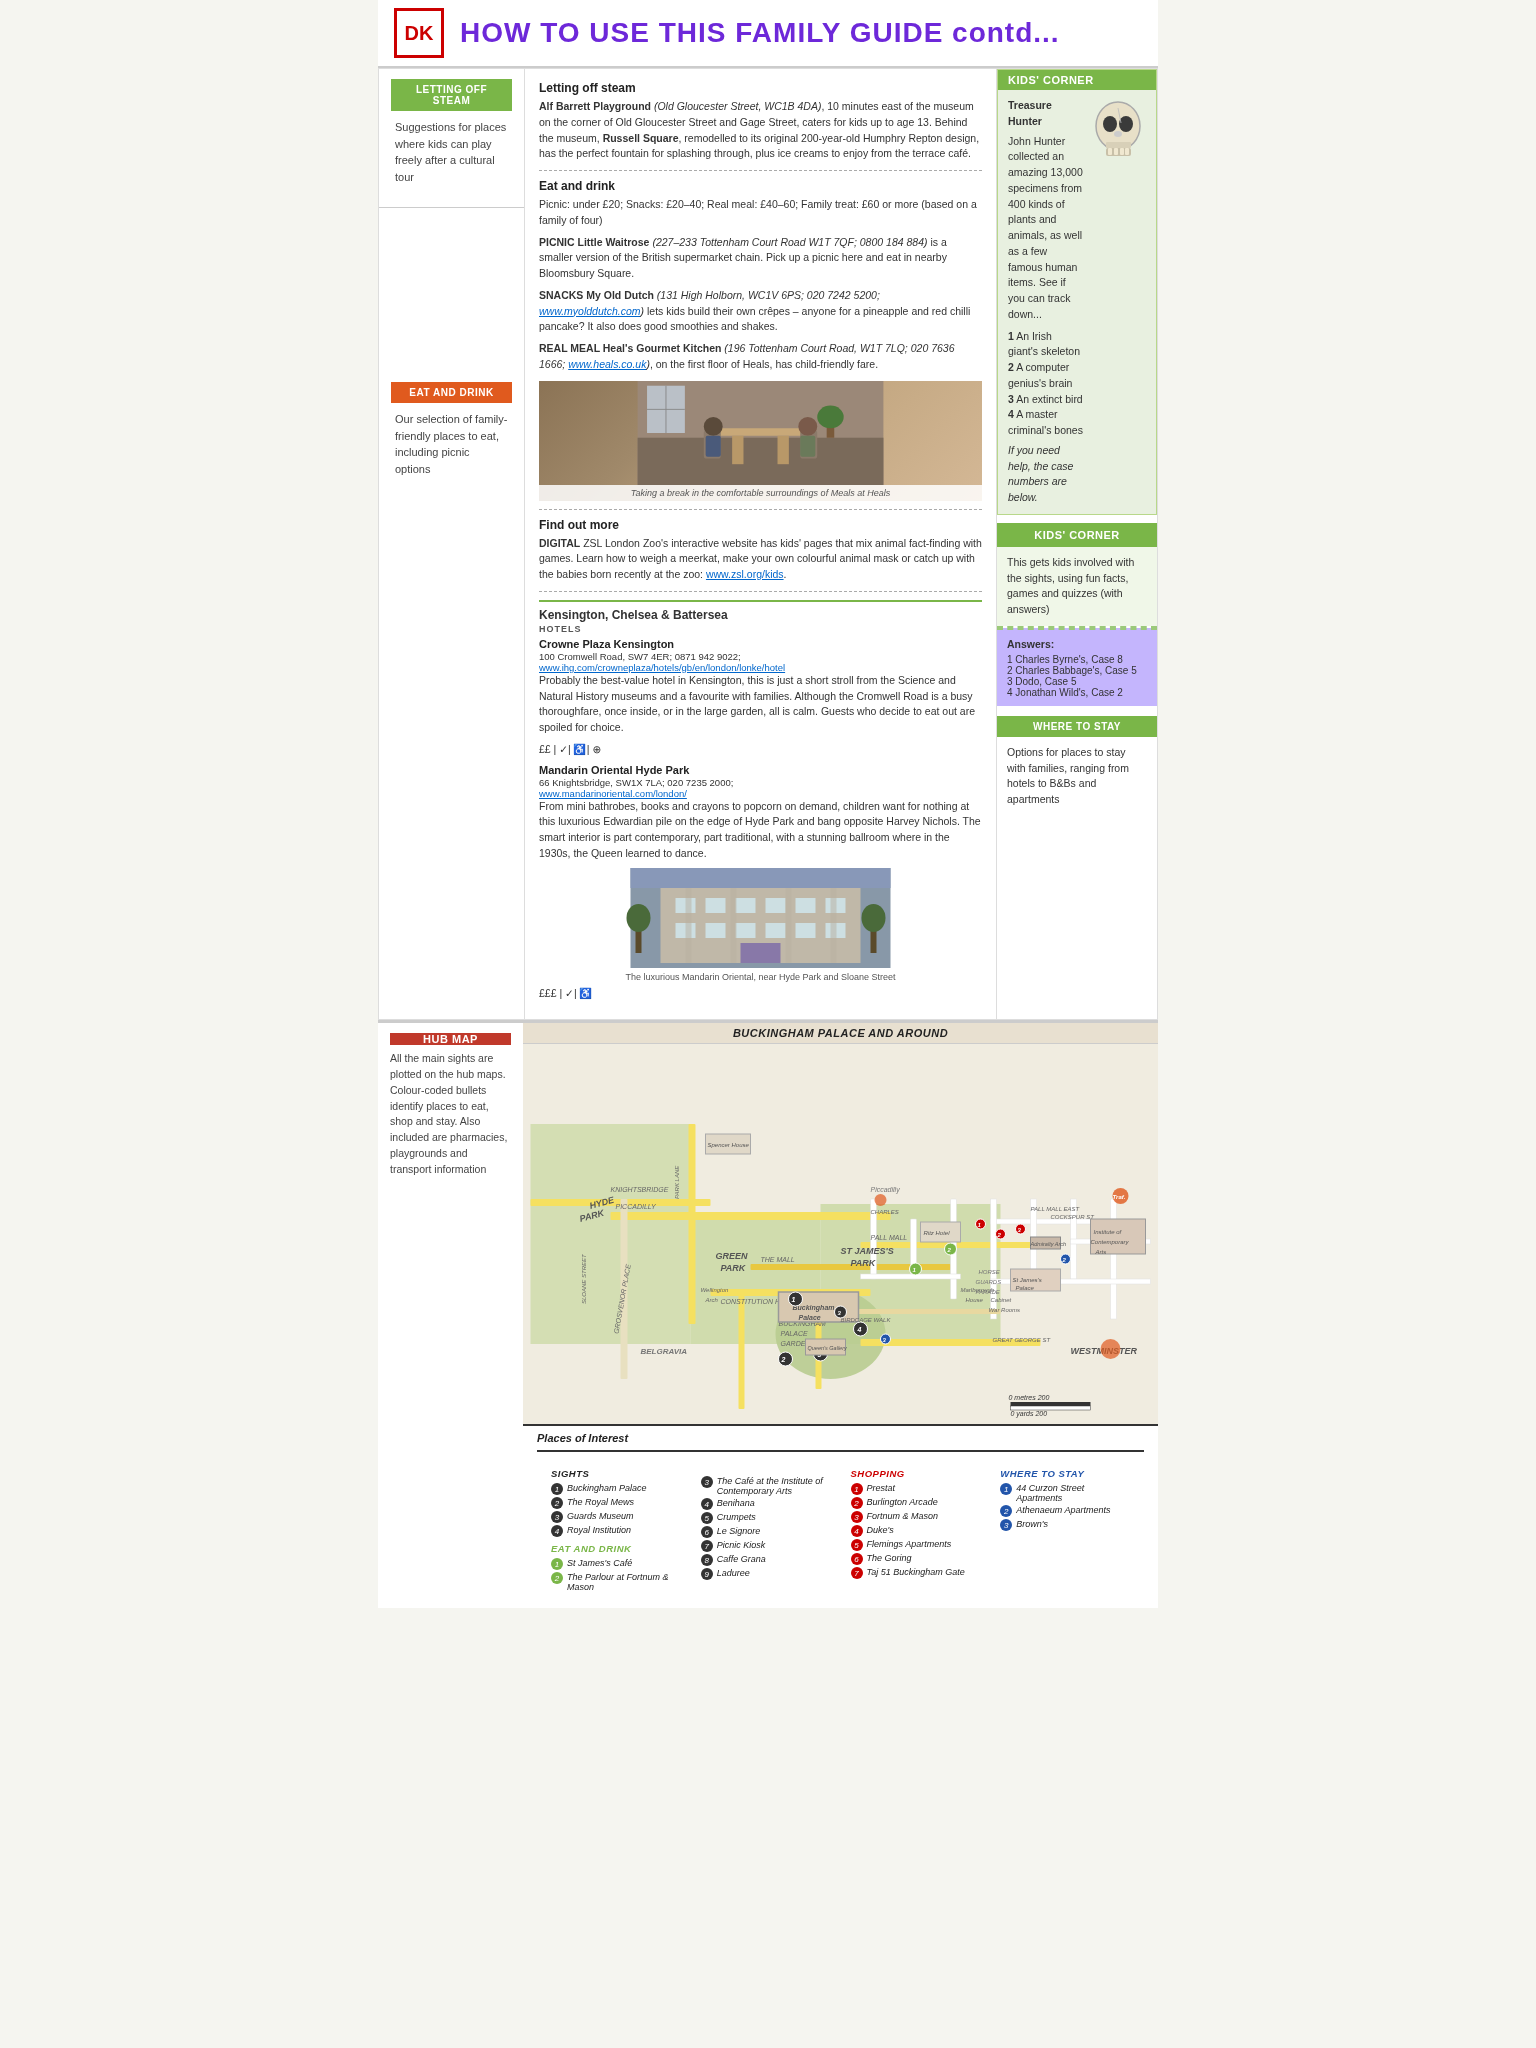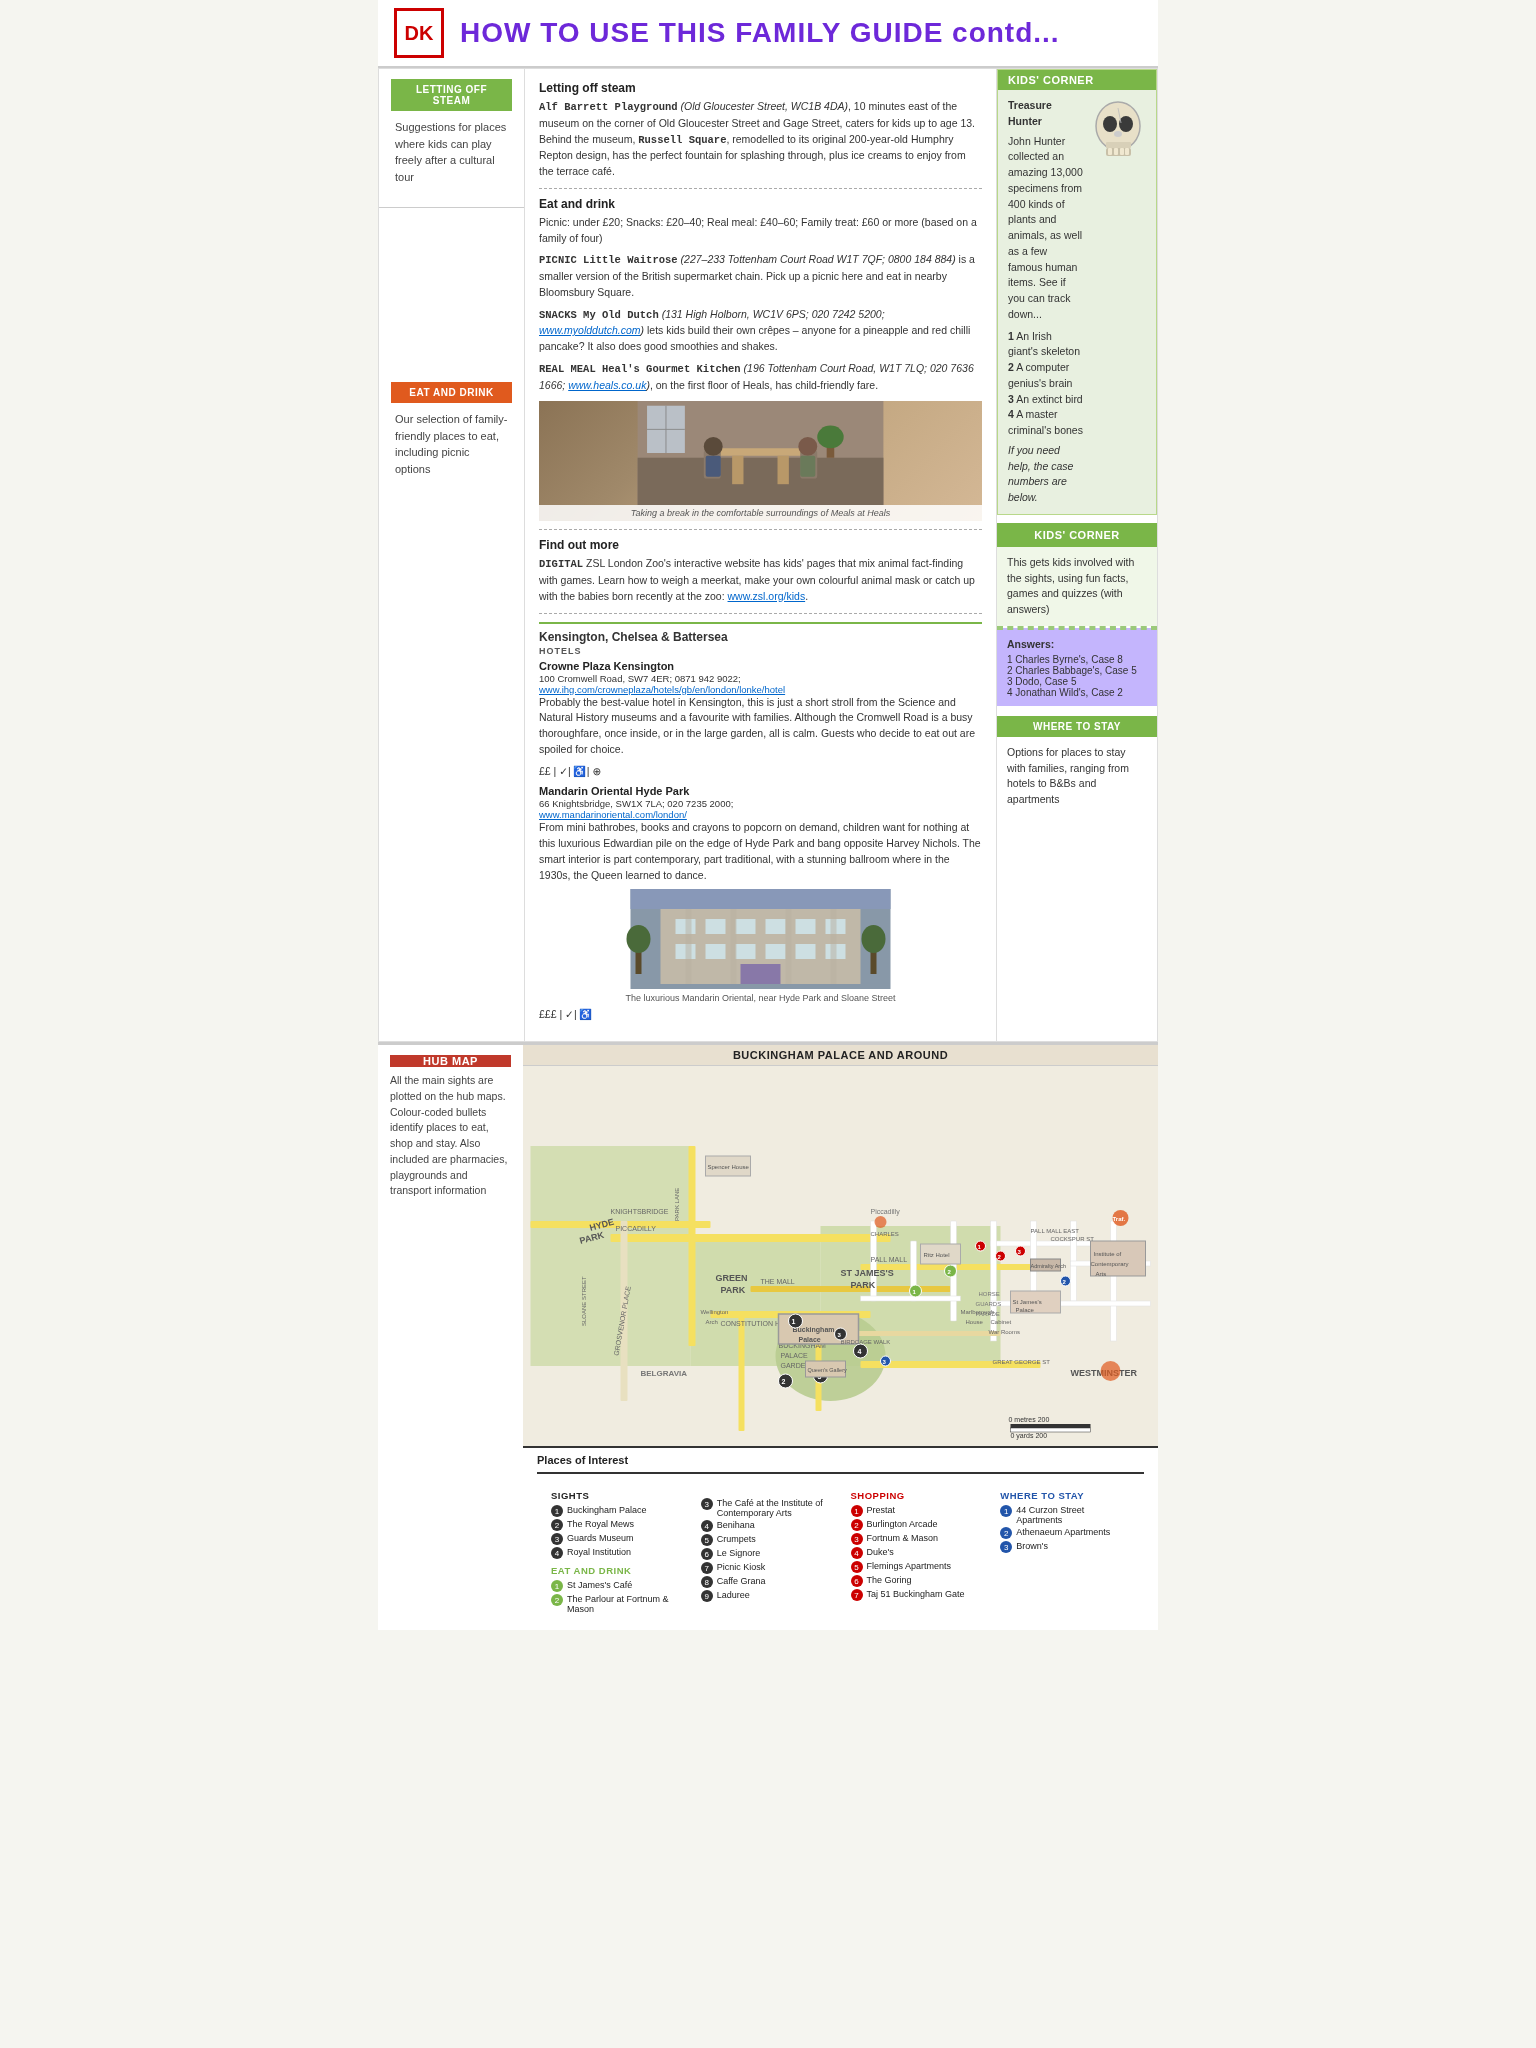--- a/index.html
+++ b/index.html
@@ -114,21 +114,20 @@
 
     .content-para {
       font-size: 10.5px;
       line-height: 1.5;
       margin-bottom: 6px;
       color: #333;
     }
 
     .content-para b {
       font-weight: bold;
-      font-family: Liberation Mono, monospace;
     }
 
     .content-para i {
       font-style: italic;
     }
 
     .content-link {
       color: #0066cc;
       text-decoration: underline;
     }
@@ -330,20 +329,21 @@
     }
 
     .map-row {
       display: flex;
     }
 
     .map-container {
       flex: 1;
       position: relative;
       overflow: hidden;
+      font-style: italic;
     }
 
     .map-title-bar {
       background: #e8e0d0;
       font-weight: bold;
       font-size: 11px;
       text-align: center;
       padding: 4px;
       border-bottom: 1px solid #ccc;
       letter-spacing: 0.5px;

